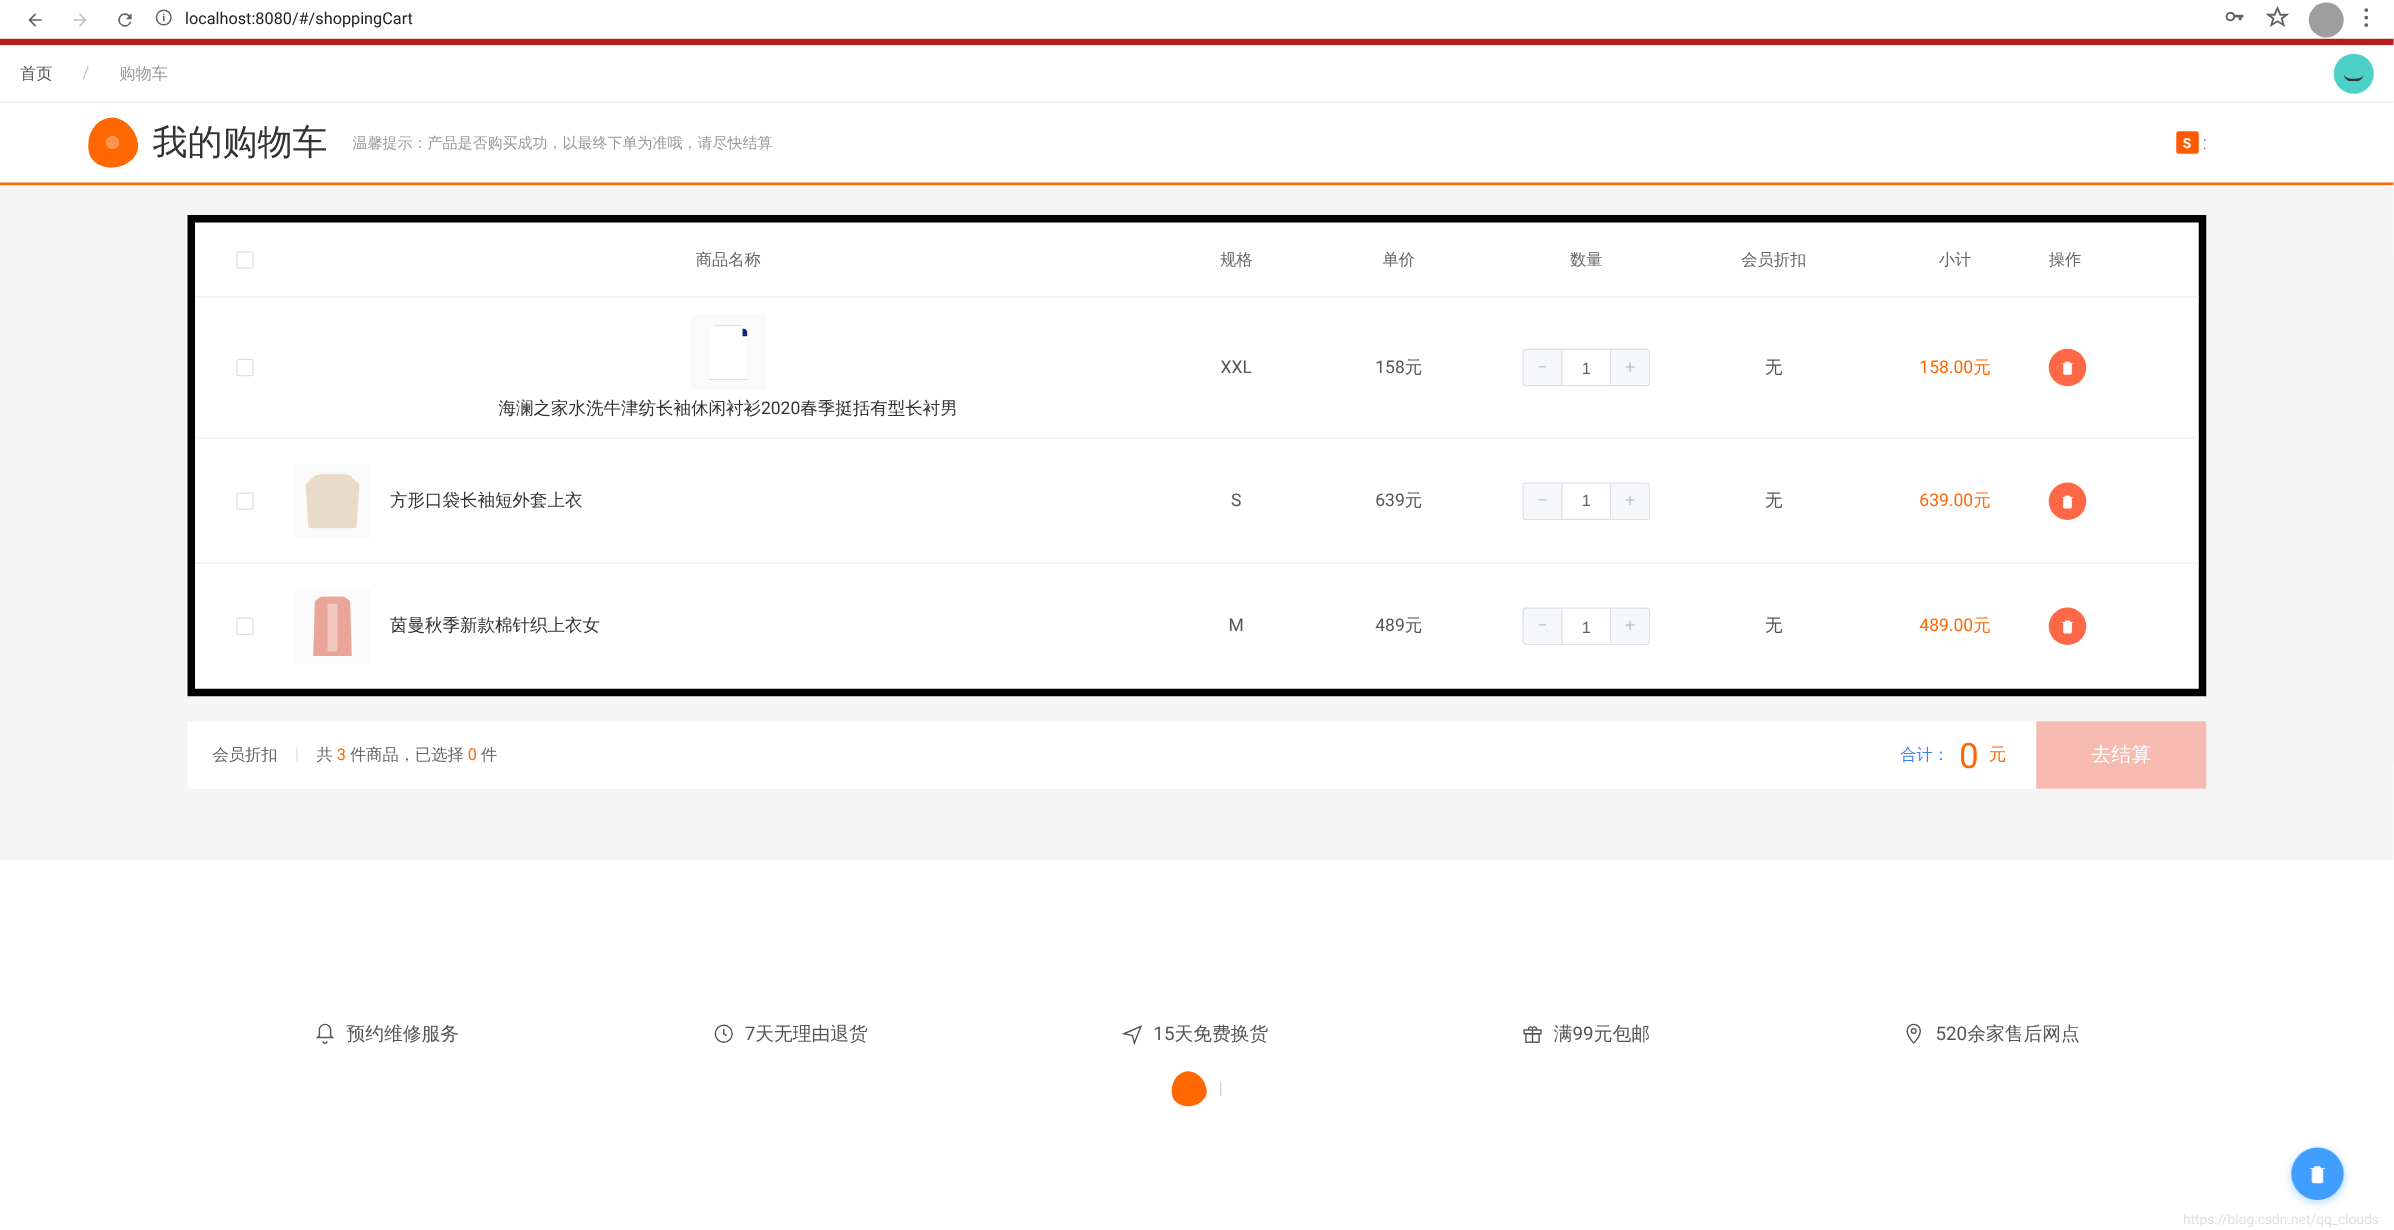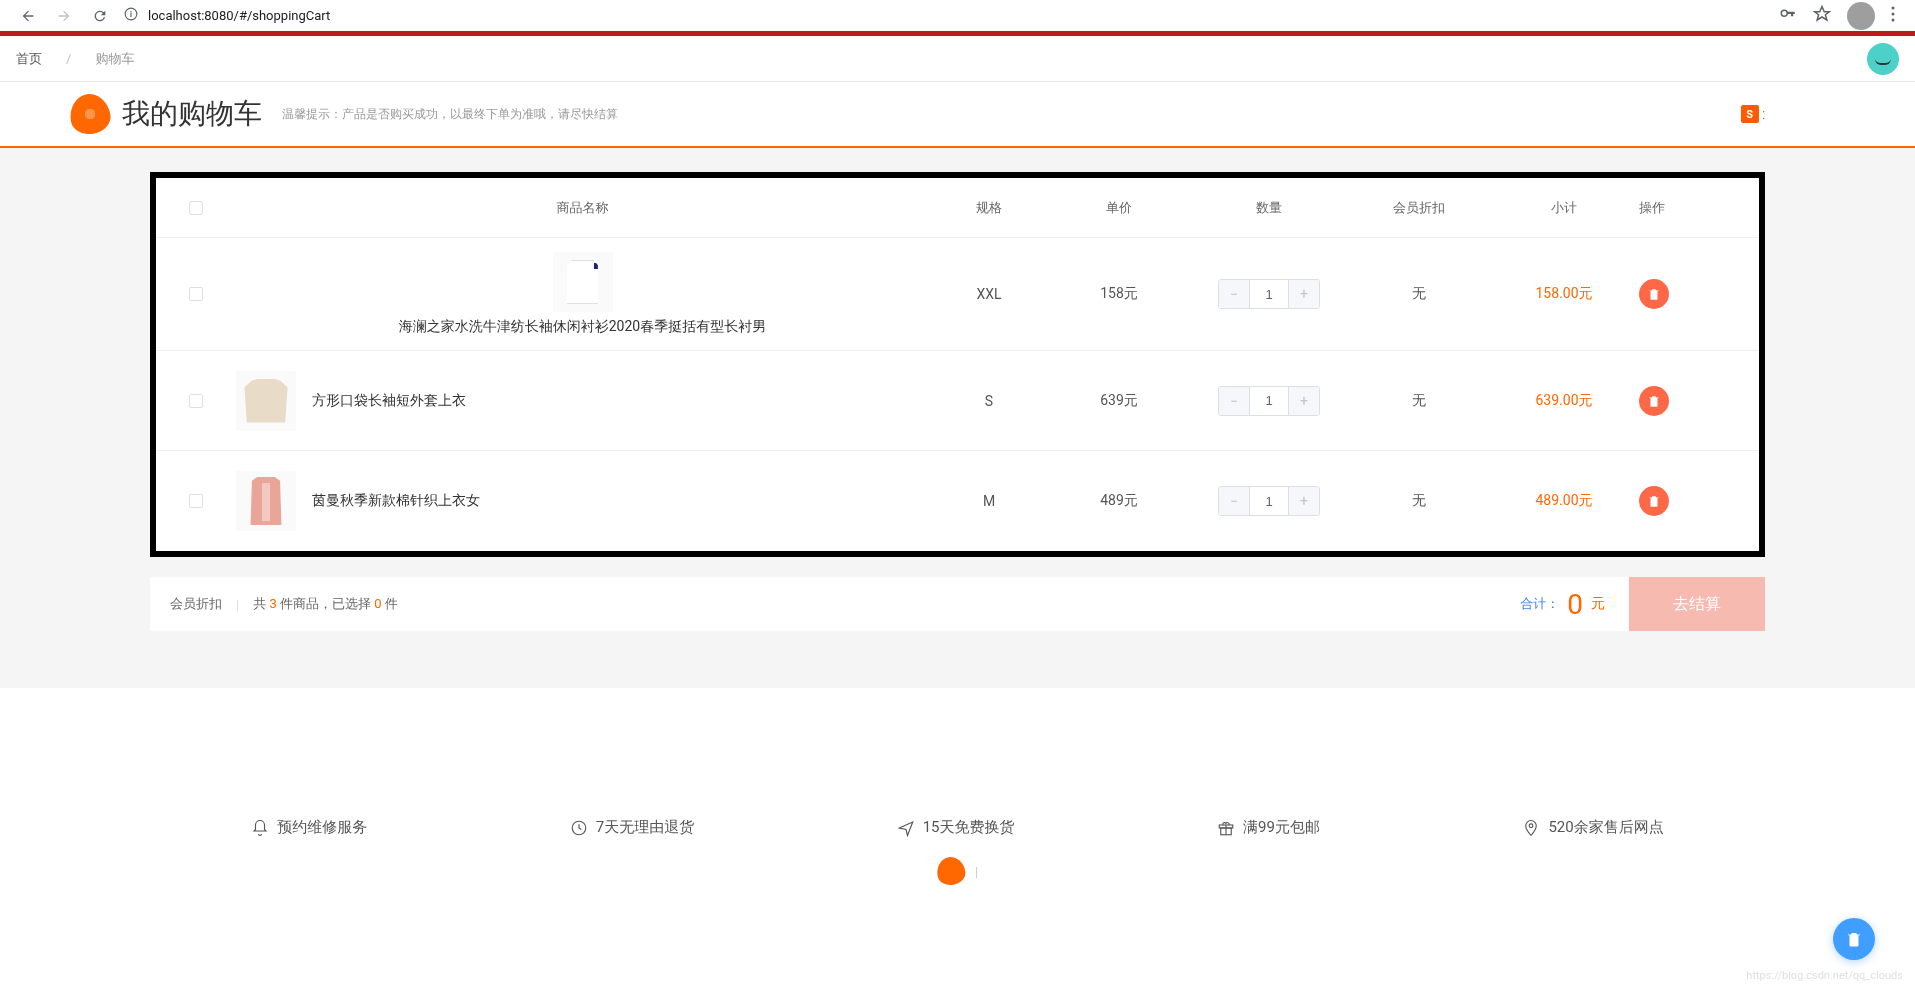--- a/index.html
+++ b/index.html
@@ -76,21 +76,21 @@
     .summary-sep { color: #ddd; }
     .orange { color: #ff6700; }
     .summary-right { margin-left: auto; display: flex; align-items: center; gap: 8px; }
     .total-label { color: #3b82f6; font-size: 13px; }
     .total-amount { color: #ff6700; font-size: 28px; }
     .total-unit { color: #ff6700; font-size: 14px; margin-right: 16px; }
     .checkout-btn { height: 54px; padding: 12px 44px; background: #f7bab1; color: #fff; font-size: 16px; display: flex; align-items: center; cursor: not-allowed; }
     
     
     .features { display: flex; justify-content: space-around; align-items: center; padding: 40px 150px 20px; margin-top: 90px; }
-    .feature { display: flex; align-items: flex-end; gap: 8px; color: #555; font-size: 15px; }
+    .feature { display: flex; align-items: flex-start; gap: 8px; color: #555; font-size: 15px; }
     .feature-icon { display: flex; align-items: center; }
     
     
     .footer-logo-row { display: flex; justify-content: center; align-items: center; gap: 10px; padding-bottom: 6px; }
     .footer-logo { width: 28px; height: 28px; background: #ff6700; border-radius: 50% 50% 50% 50% / 60% 60% 40% 40%; transform: rotate(-10deg); }
     
     .watermark { position: fixed; right: 12px; bottom: 2px; font-size: 11px; color: #e0e0e0; }
     
     .fab { position: fixed; right: 40px; bottom: 24px; width: 42px; height: 42px; border-radius: 50%; background: #409eff; display: flex; align-items: center; justify-content: center; cursor: pointer; box-shadow: 0 2px 8px rgba(64,158,255,0.4); }
     .fab svg { fill: #fff; }

